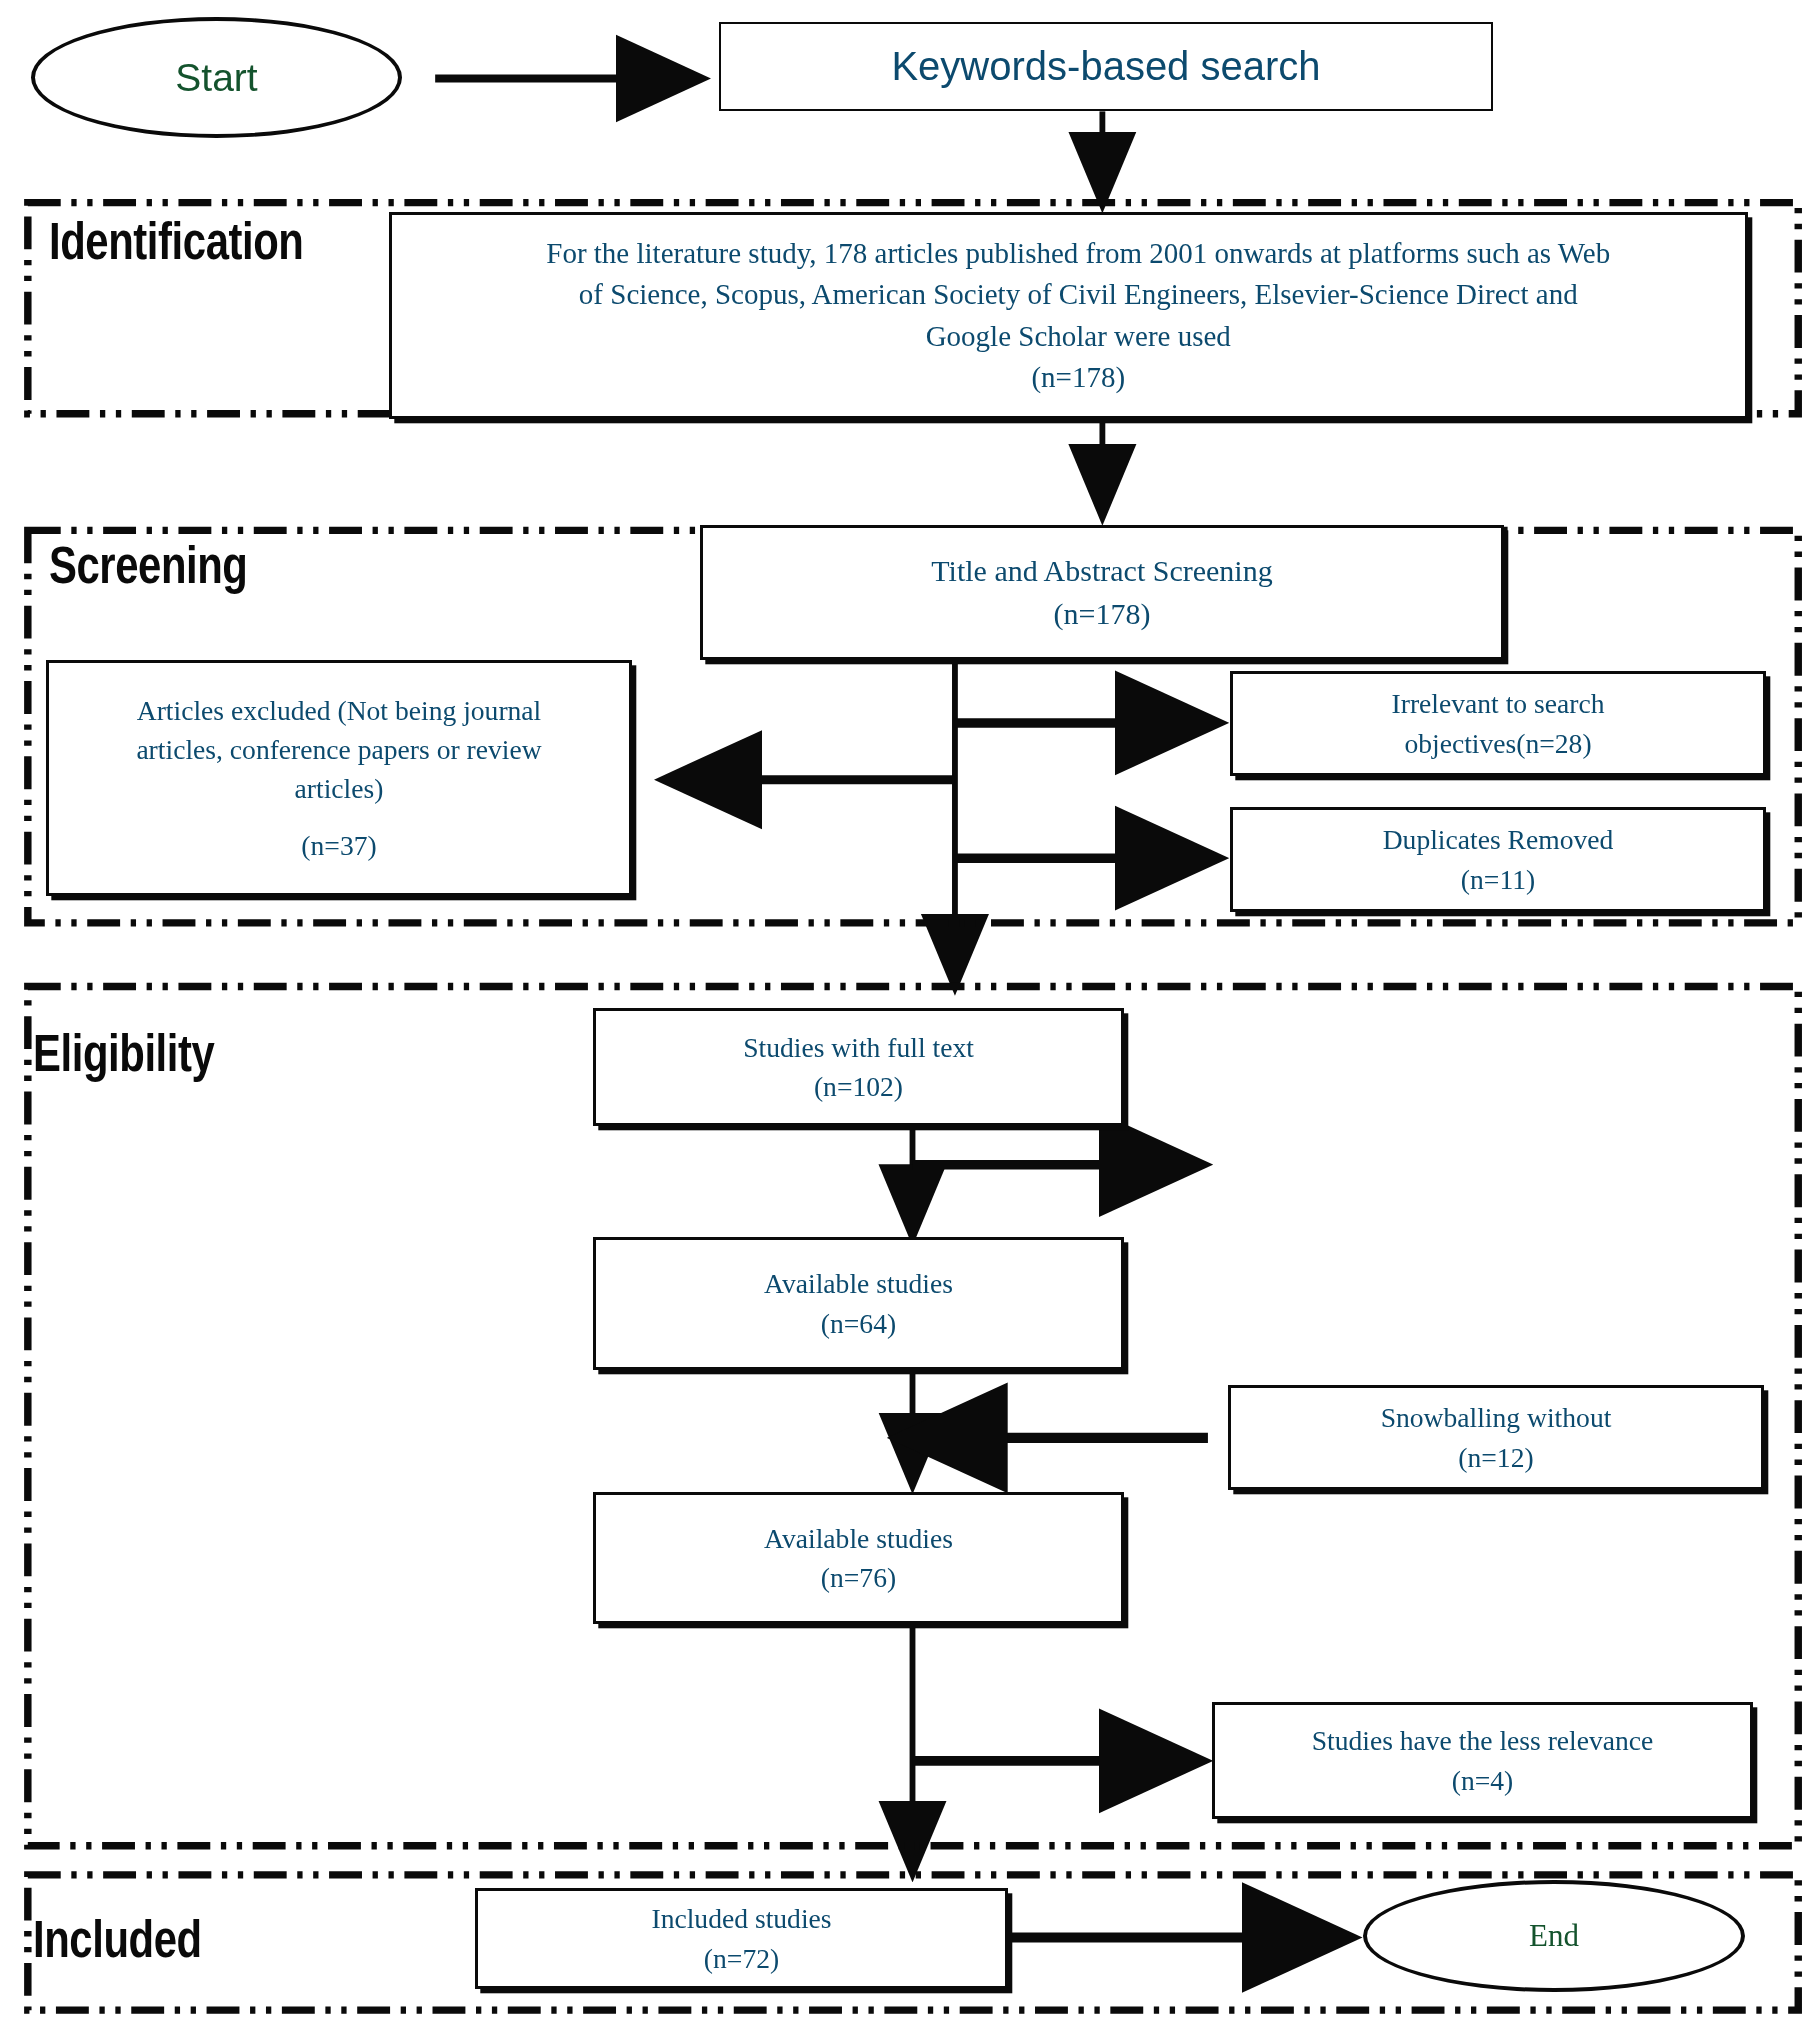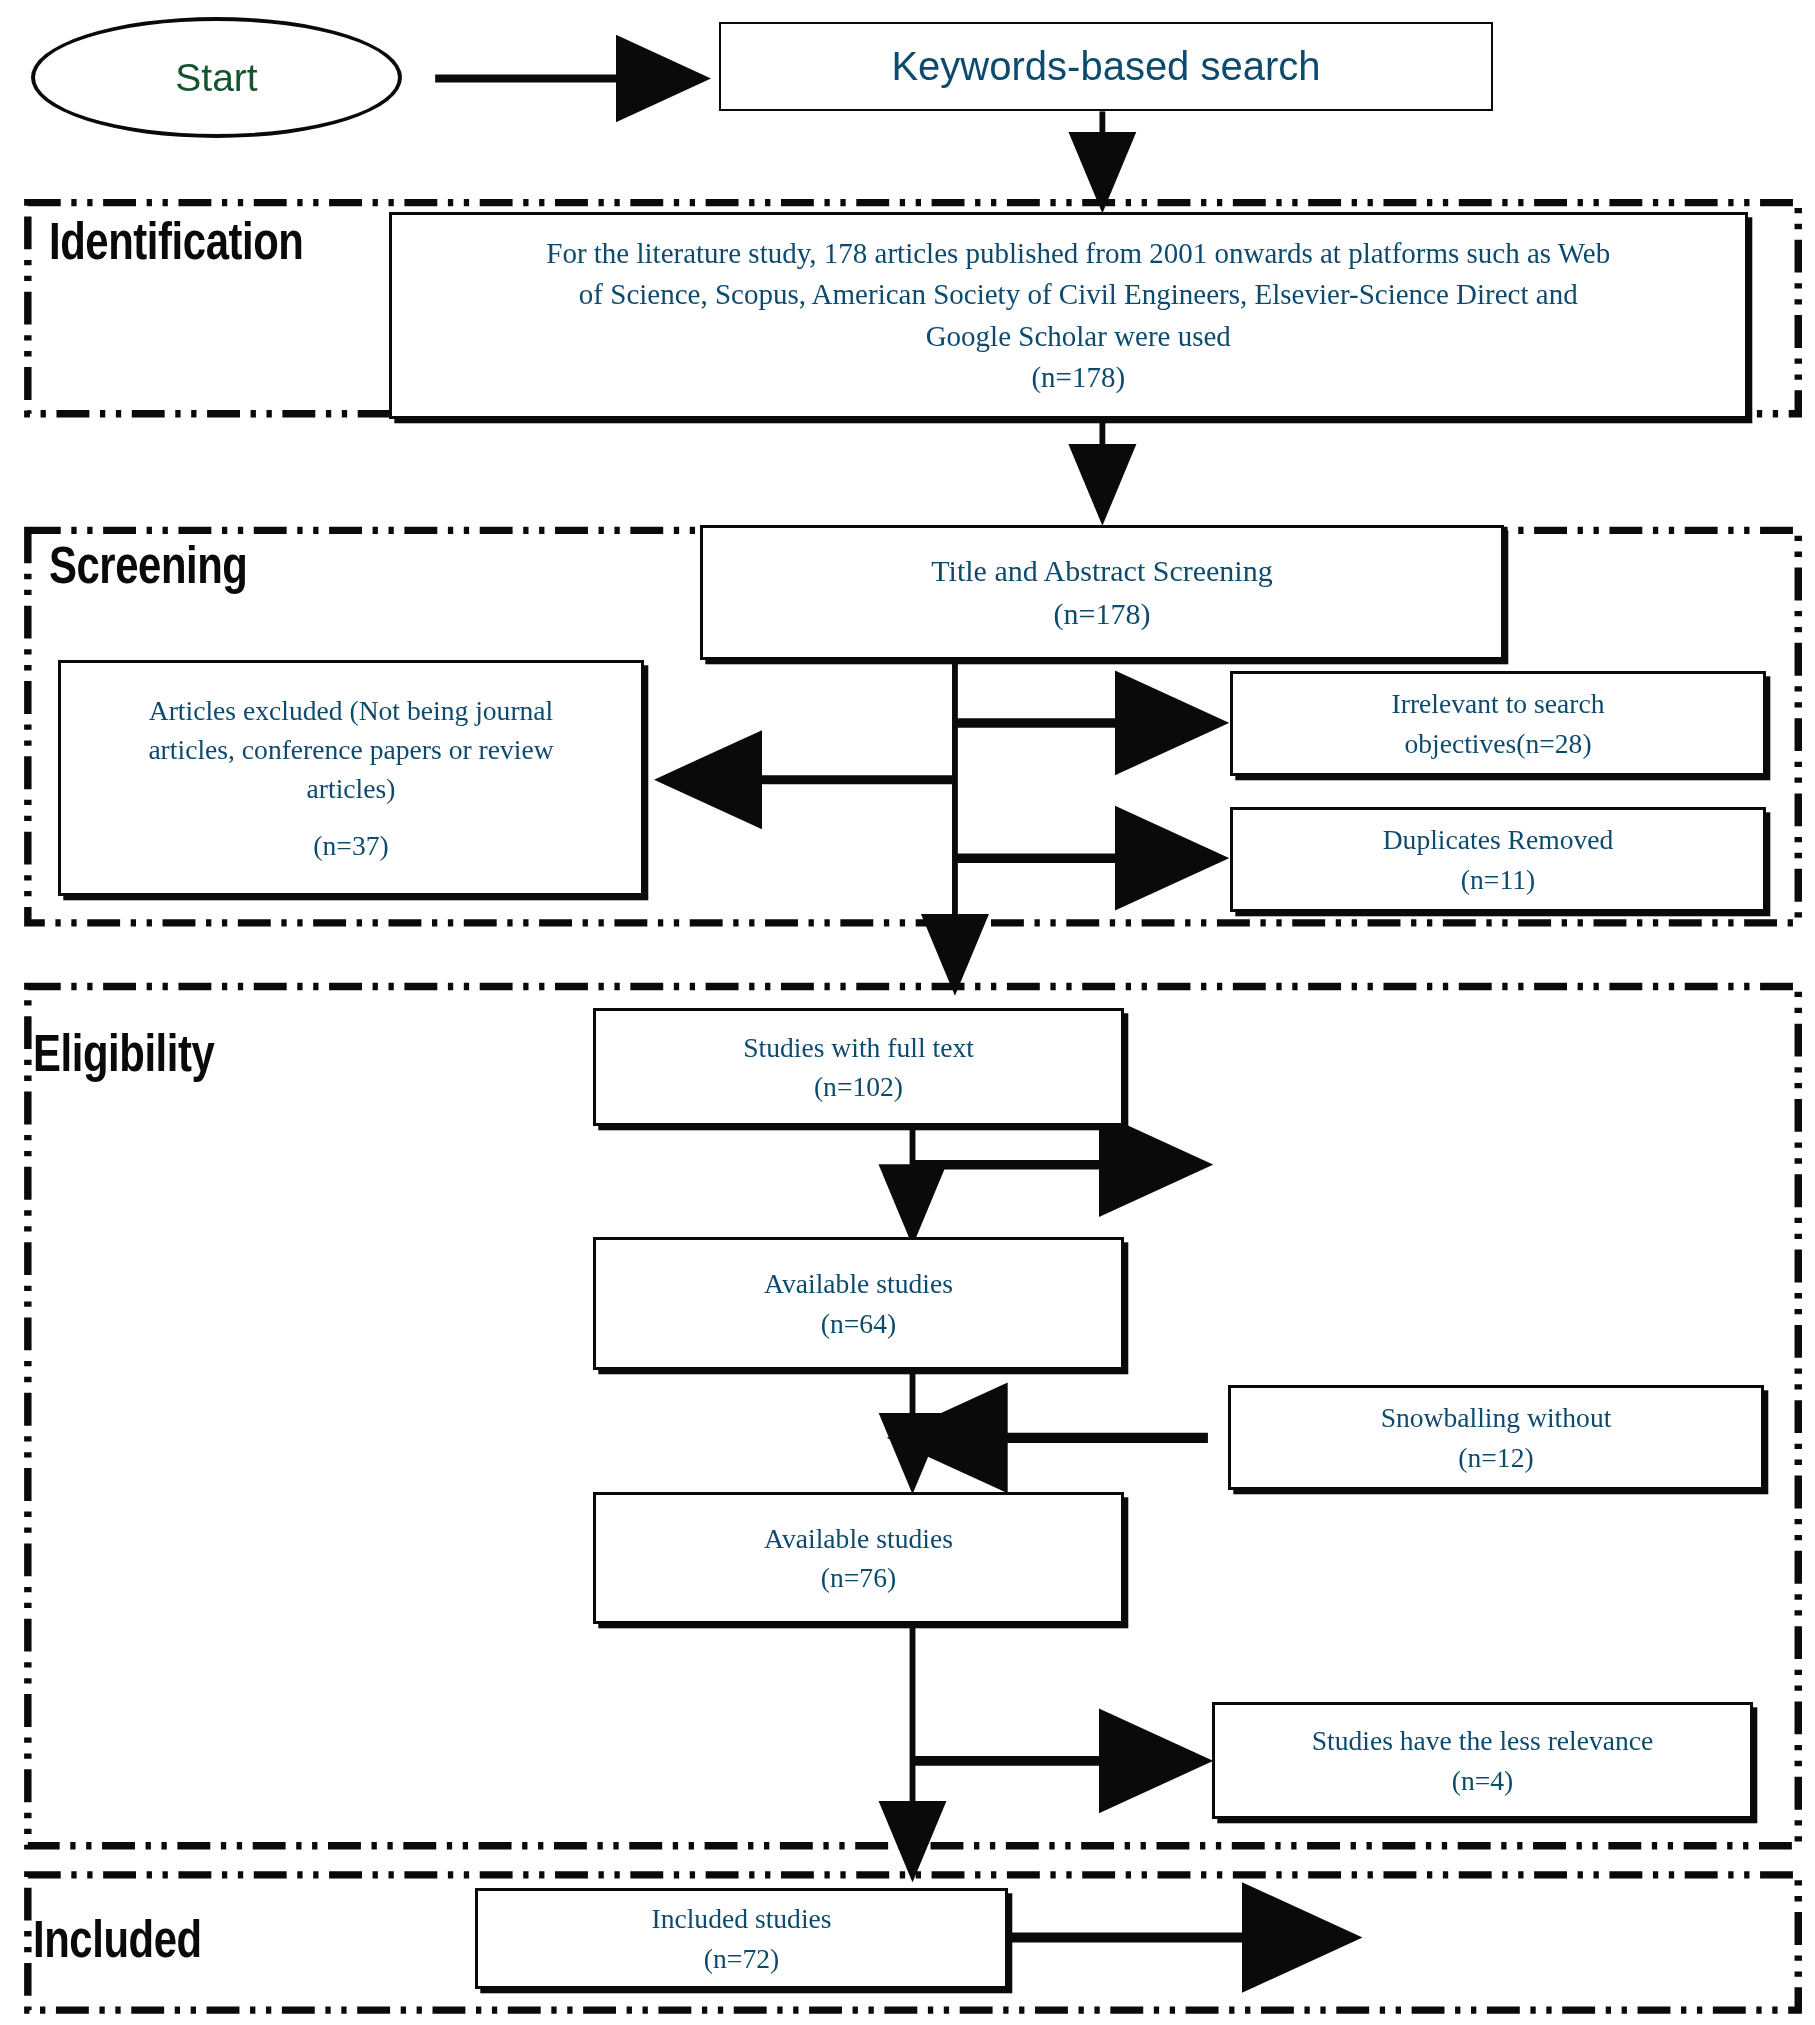--- a/index.html
+++ b/index.html
@@ -147,21 +147,21 @@
     </div>
   </div>
 
   <div class="proc-box" style="left:700px; top:525px; width:804px; height:135px; font-size:30px;">
     <div>
       <span class="txt-line">Title and Abstract Screening</span>
       <span class="txt-line">(n=178)</span>
     </div>
   </div>
 
-  <div class="proc-box" style="left:58px; top:660px; width:586px; height:236px; font-size:27.6px;">
+  <div class="proc-box" style="left:46px; top:660px; width:586px; height:236px; font-size:27.6px;">
     <div>
       <span class="txt-line">Articles excluded (Not being journal</span>
       <span class="txt-line">articles, conference papers or review</span>
       <span class="txt-line">articles)</span>
       <span class="txt-line" style="display:block; margin-top:18px;">(n=37)</span>
     </div>
   </div>
 
   <div class="proc-box" style="left:1230px; top:671px; width:536px; height:105px; font-size:27.6px;">
     <div>
@@ -213,15 +213,18 @@
     </div>
   </div>
 
   <div class="proc-box" style="left:475px; top:1888px; width:533px; height:101px; font-size:27.6px;">
     <div>
       <span class="txt-line">Included studies</span>
       <span class="txt-line">(n=72)</span>
     </div>
   </div>
 
+  <div class="terminator serif" style="left:1363px; top:1880px; width:382px; height:112px; font-size:31px;">
+    <span>End</span>
+  </div>
 
 </div>
 
 
 </body></html>

